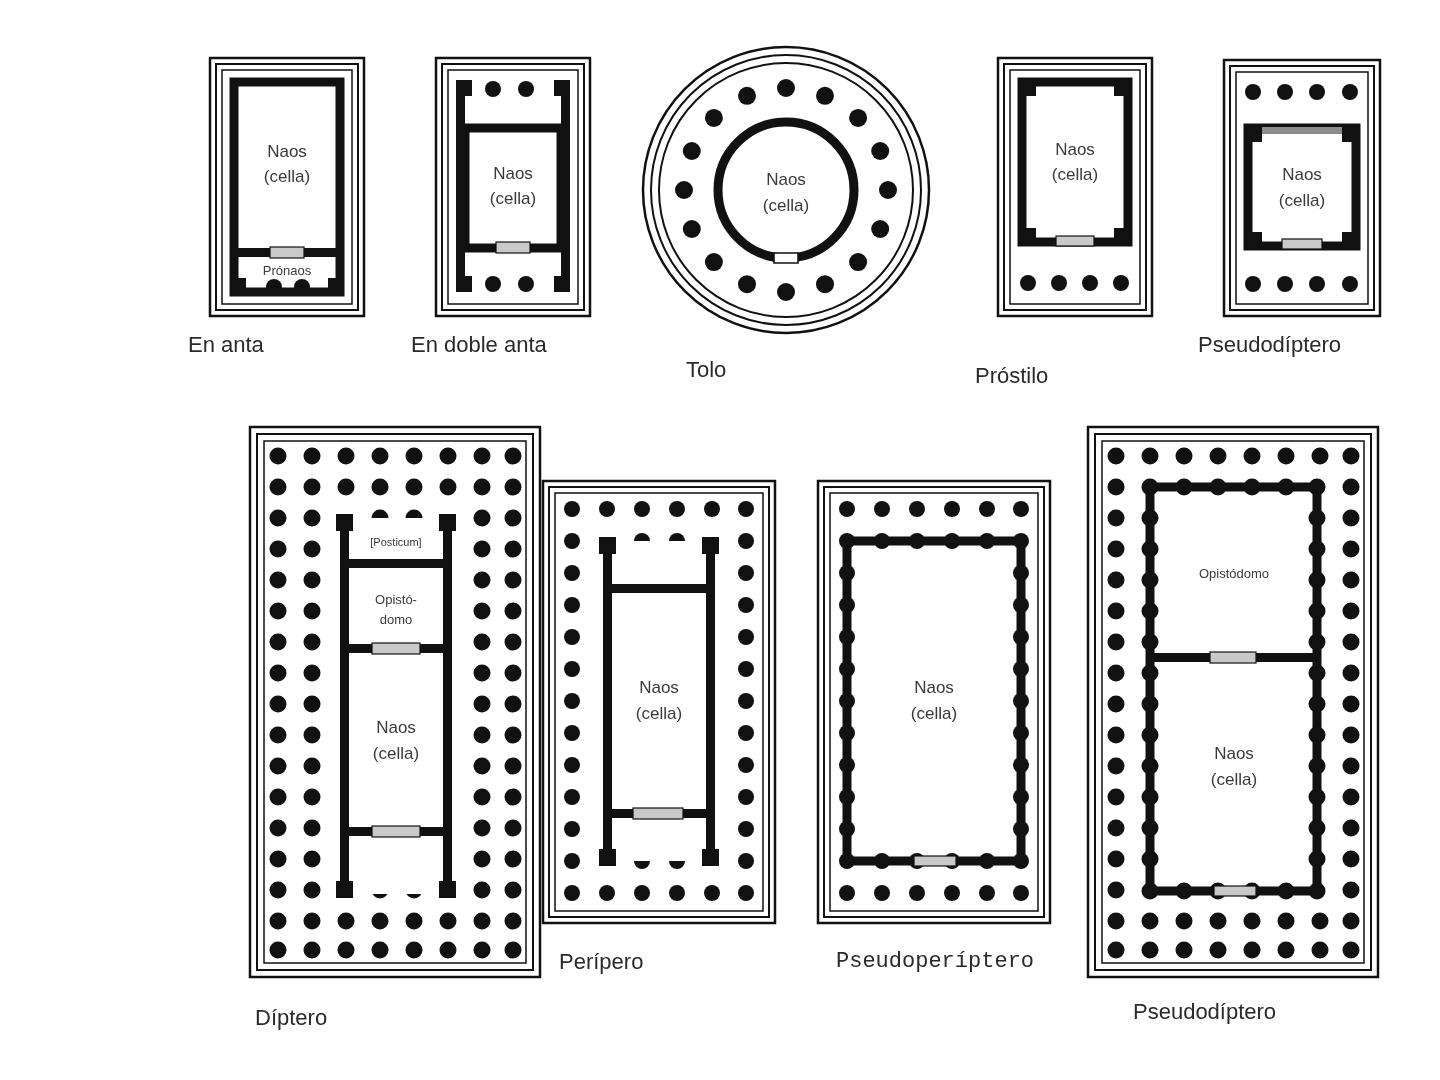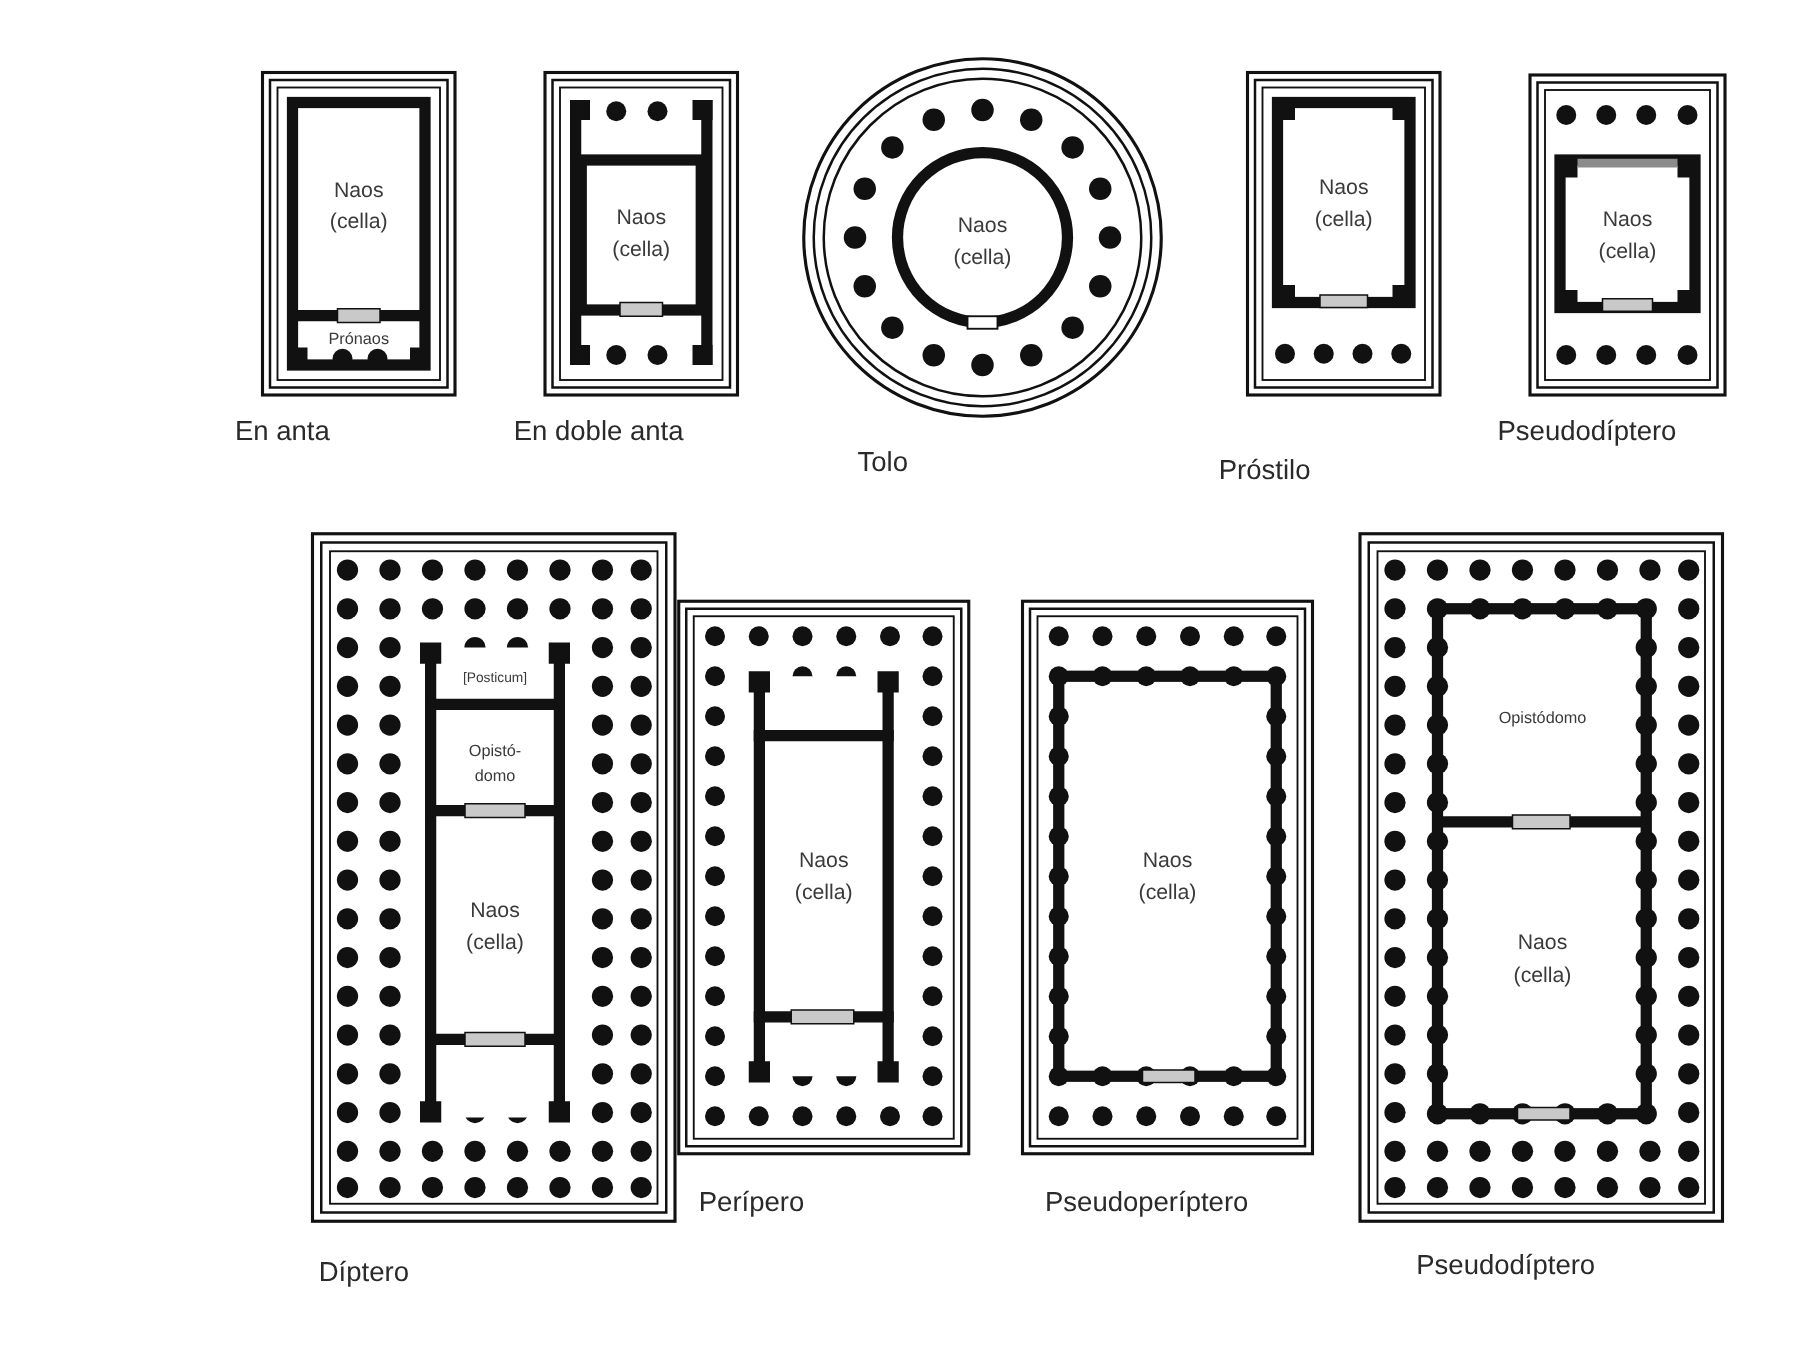--- a/index.html
+++ b/index.html
@@ -450,21 +450,21 @@
           <circle cx="205" cy="318" r="8" fill="#111"></circle>
           <circle cx="205" cy="350" r="8" fill="#111"></circle>
       </g>
 
       <rect x="98" y="377" width="42" height="10" fill="#c9c9c9" stroke="#111" stroke-width="1.2"></rect>
 
       <text class="roomlabel rl-big" x="118" y="210">Naos</text>
       <text class="roomlabel rl-big" x="118" y="236">(cella)</text>
     </svg>
   </div>
-  <div class="caption" style="left:836px; top:950px; width:200px;">Pseudoperíptero</div>
+  <div class="caption" style="left:836px; top:950px; width:200px;font-family:Liberation Mono, monospace;">Pseudoperíptero</div>
 
   <div class="plan" style="left:1086px; top:425px;border-radius:24px;">
     <svg width="294" height="554" viewBox="0 0 294 554">
       <rect x="2" y="2" width="290" height="550" fill="#fff" stroke="#111" stroke-width="2.5"></rect>
       <rect x="9" y="9" width="276" height="536" fill="#fff" stroke="#111" stroke-width="2"></rect>
       <rect x="16" y="16" width="262" height="522" fill="#fff" stroke="#111" stroke-width="1.5"></rect>
 
       <g>
 
         <circle cx="30" cy="31" r="8.5" fill="#111"></circle>

